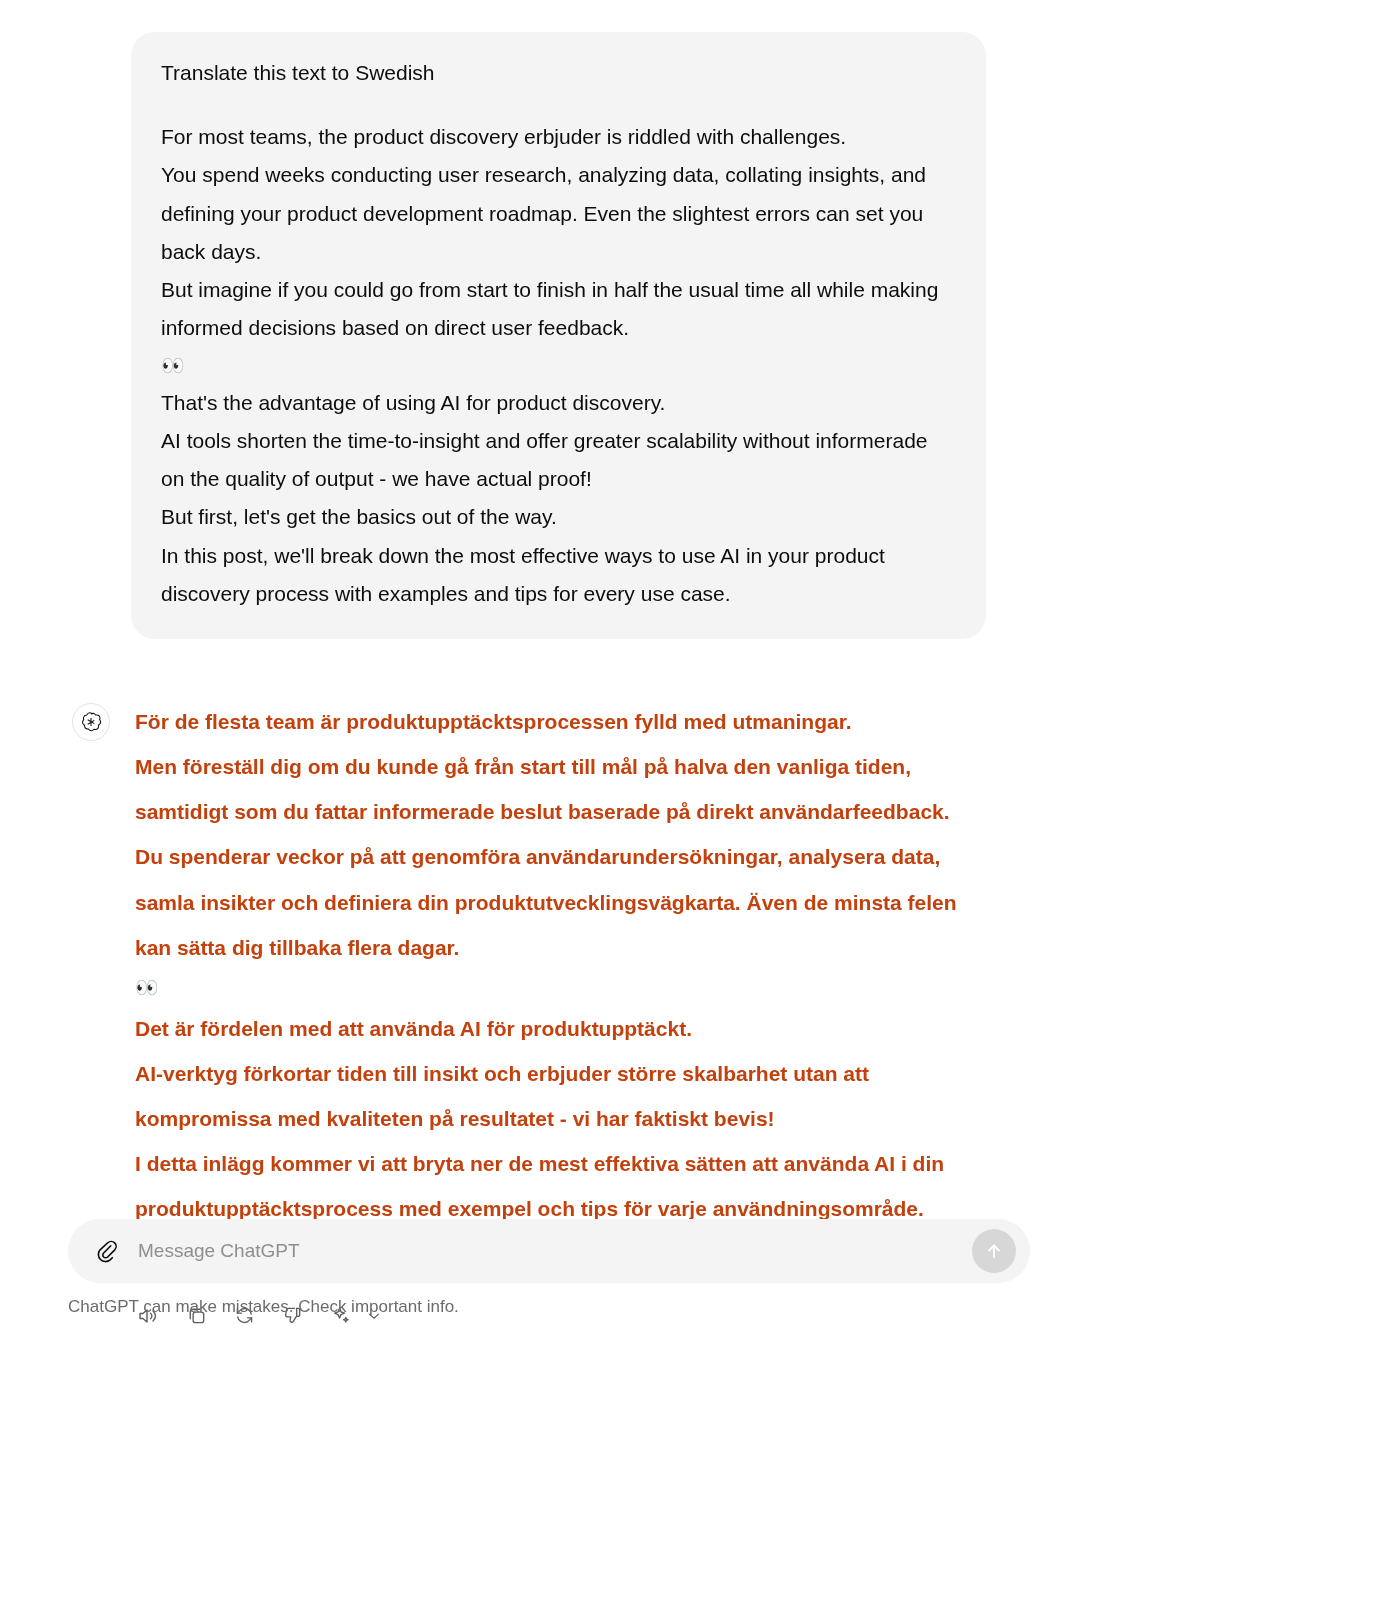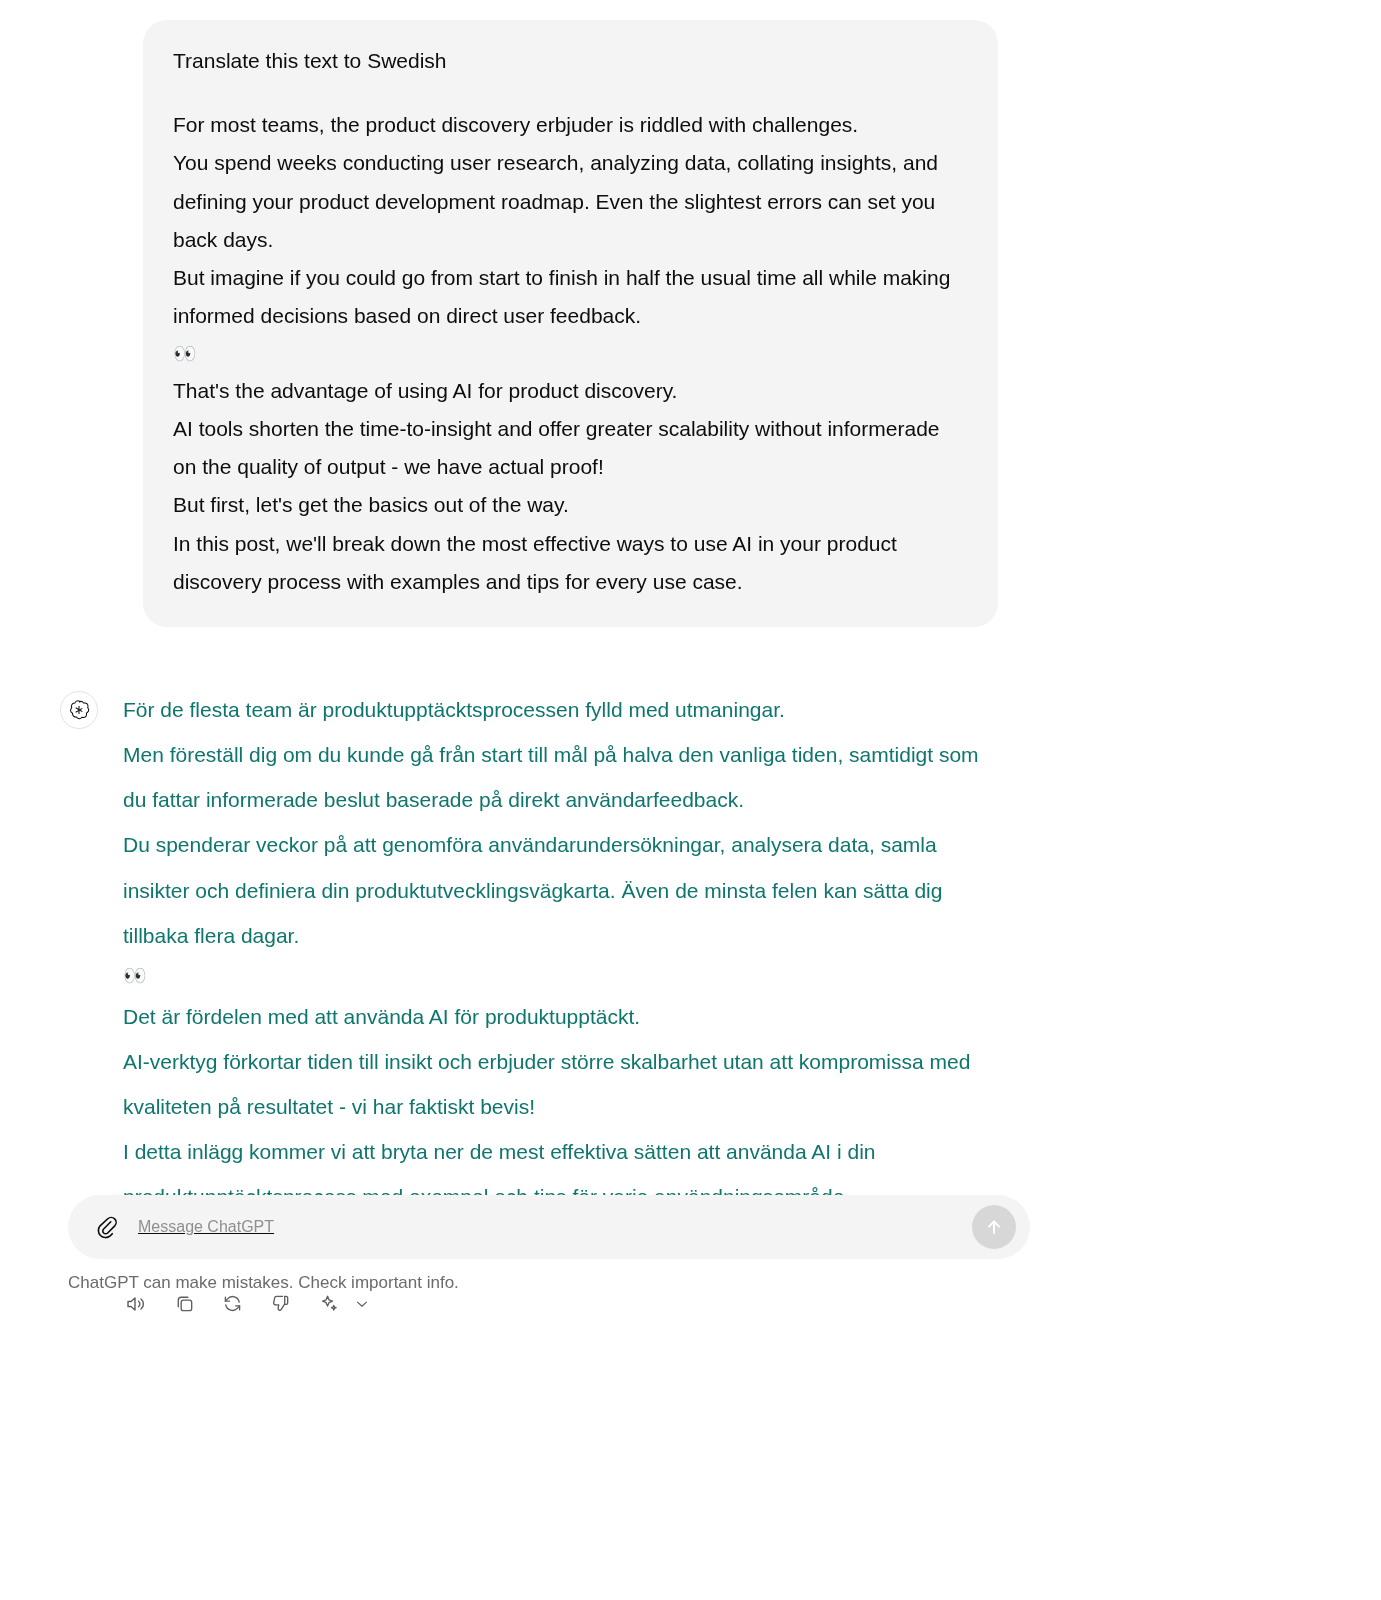--- a/index.html
+++ b/index.html
@@ -10,21 +10,21 @@
     font-family: "Liberation Sans", sans-serif;
     color: #0d0d0d;
   }
   body {
     width: 1381px;
     min-height: 1600px;
     position: relative;
   }
   .chat-wrap {
     width: 1098px;
-    padding: 0;
+    padding: 12px;
     position: relative;
   }
 
   
   .user-row {
     display: flex;
     justify-content: flex-end;
     padding: 20px 100px 0 0;
   }
   .user-bubble {
@@ -54,22 +54,23 @@
     border: 1px solid #e3e3e3;
     display: flex;
     align-items: center;
     justify-content: center;
     margin-top: 4px;
   }
   .assistant-body {
     margin-left: 25px;
     font-size: 21px;
     line-height: 2.15;
-    color: #0f766e;
+    color: #c2410c;
     max-width: 1140px;
+    font-weight: bold;
   }
   .assistant-body p { margin: 0; }
 
   
   .actions {
     display: flex;
     align-items: center;
     gap: 22px;
     margin-top: 26px;
     color: #5d5d5d;
@@ -110,24 +111,23 @@
     color: #0d0d0d;
     cursor: pointer;
     flex: 0 0 auto;
   }
   .composer-input {
     flex: 1 1 auto;
     border: none;
     outline: none;
     background: transparent;
     font-family: "Liberation Sans", sans-serif;
-    font-size: 16px;
+    font-size: 19px;
     color: #0d0d0d;
     padding: 0 14px;
-    text-decoration: underline;
   }
   .composer-input::placeholder { color: #8f8f8f; }
   .send-btn {
     flex: 0 0 auto;
     width: 44px;
     height: 44px;
     border-radius: 50%;
     background: #d7d7d7;
     display: flex;
     align-items: center;

